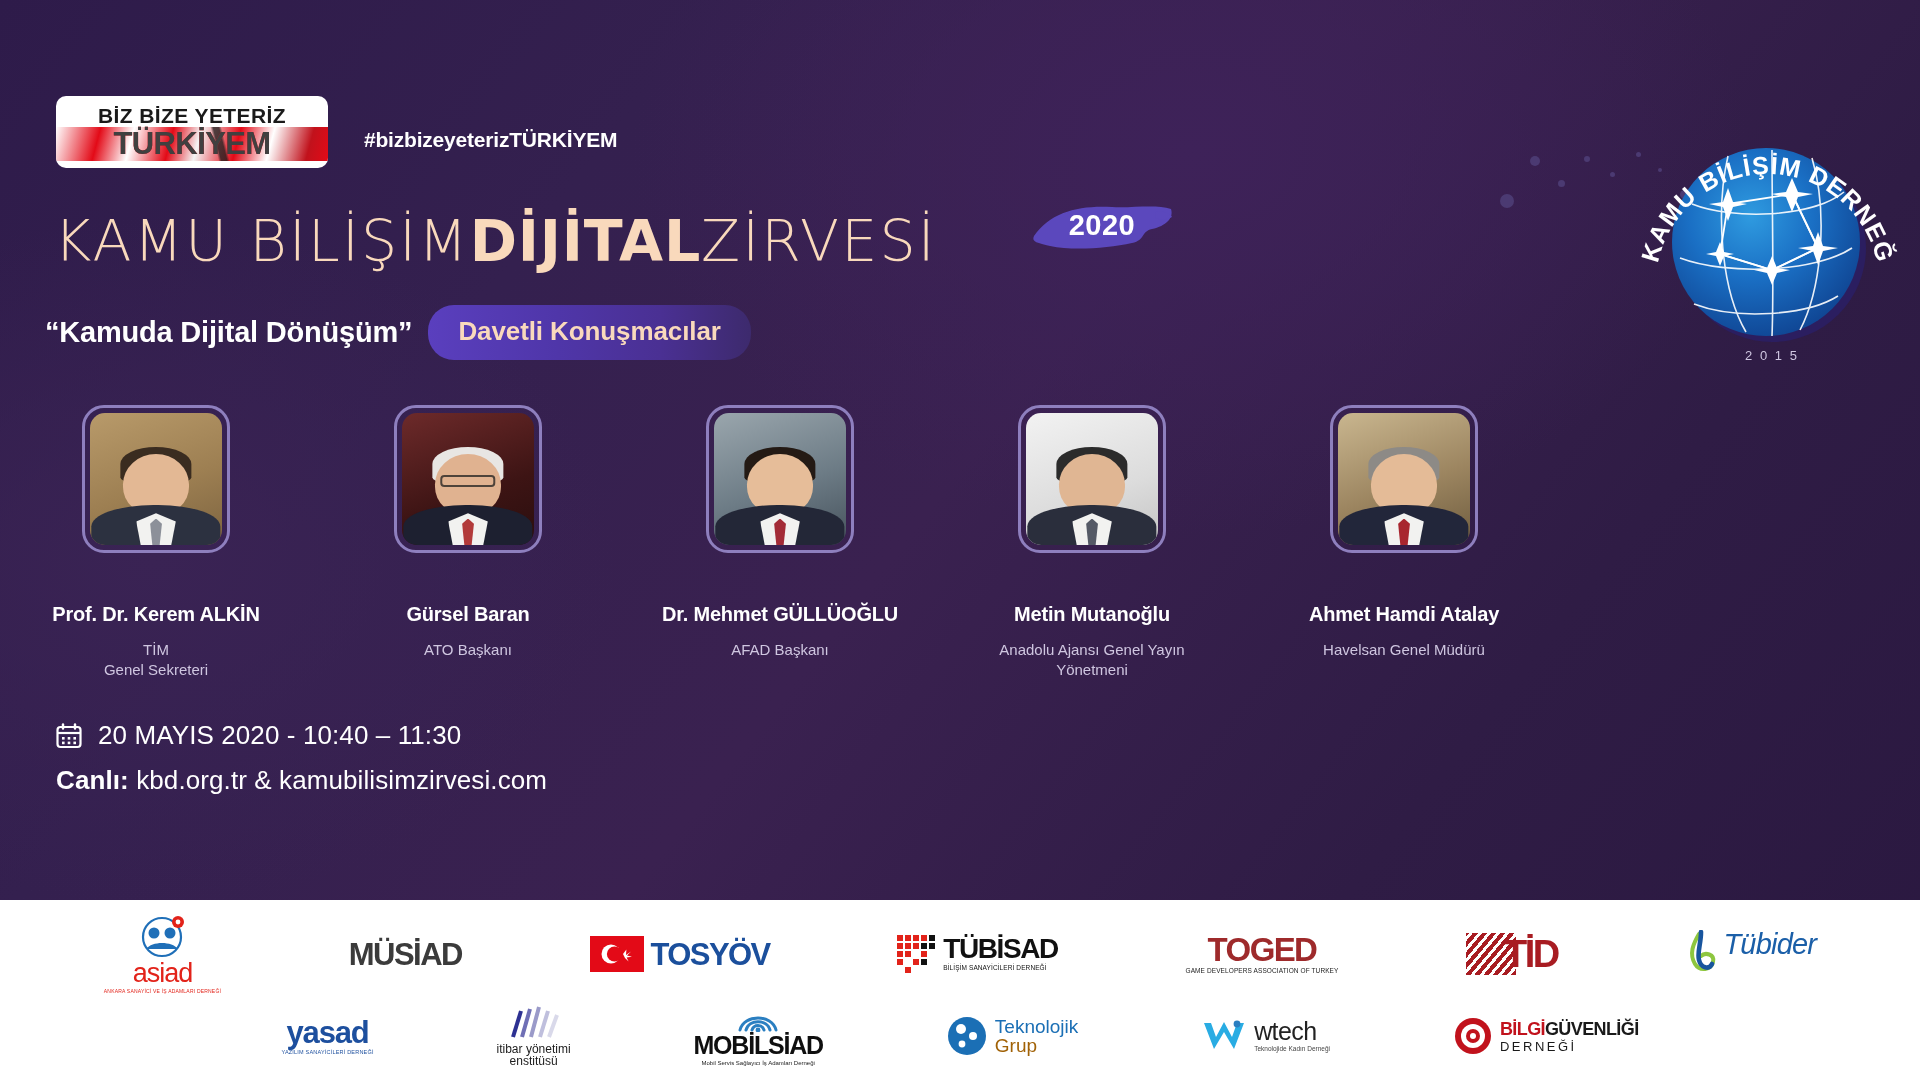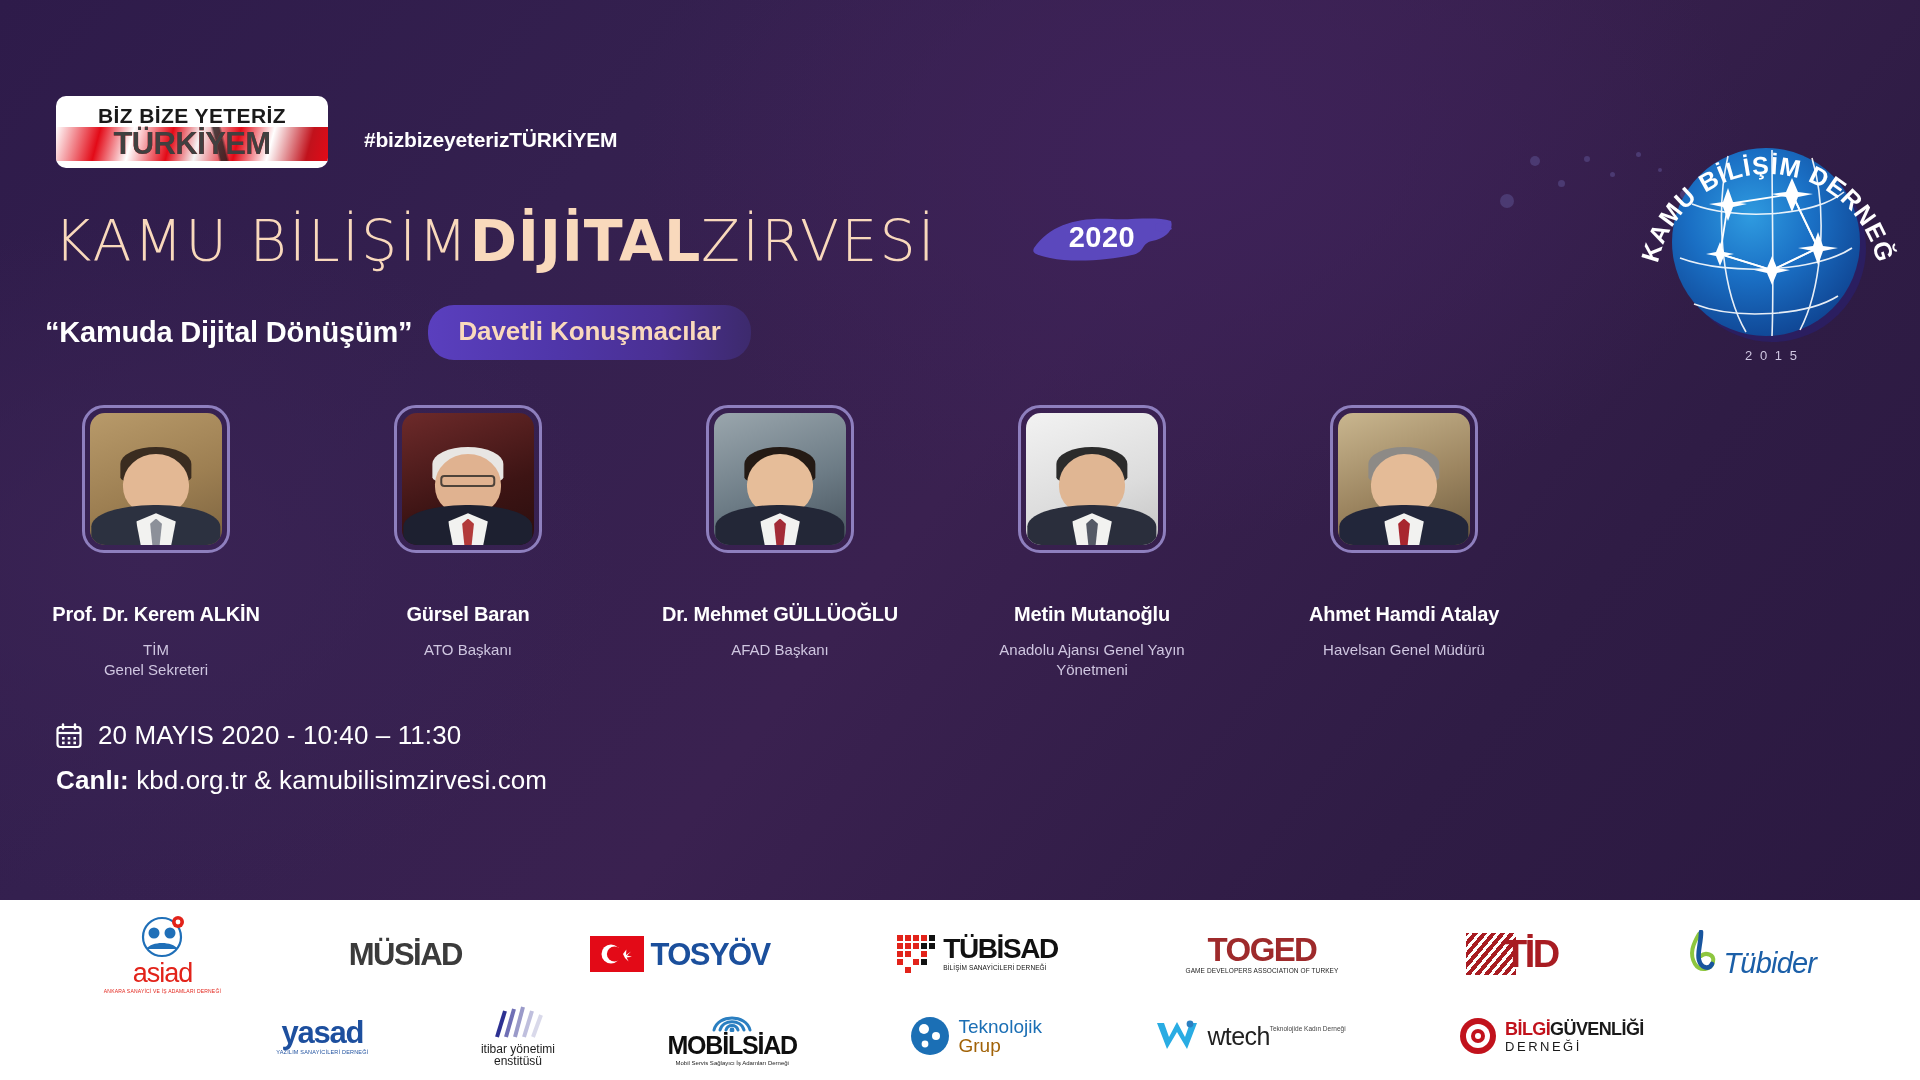--- a/index.html
+++ b/index.html
@@ -108,21 +108,21 @@
   .title-bold {
     font-size: 57px;
     font-weight: bold;
     color: #f9d9bc;
     letter-spacing: 0.8px;
     font-family: "DejaVu Sans", sans-serif;
   }
 
   .year-badge {
     position: absolute;
-    left: 1028px; top: 208px;
+    left: 1028px; top: 196px;
     width: 148px; height: 60px;
   }
   .year-badge svg { position: absolute; inset: 0; }
   .year-badge span {
     position: absolute;
     inset: 0;
     display: flex; align-items: center; justify-content: center;
     font-size: 29px;
     font-weight: bold;
     color: #ffffff;
@@ -315,21 +315,21 @@
   .tubisad-sub { font-size: 6.5px; color: #111; letter-spacing: .1px; margin-top: 2px; }
 
   .toged { display: flex; flex-direction: column; align-items: center; }
   .toged-word { font-size: 33px; font-weight: bold; color: #9e2a2b; letter-spacing: -1.6px; }
   .toged-sub { font-size: 6.5px; color: #222; letter-spacing: .1px; margin-top: 2px; }
 
   .tid { display: flex; align-items: center; }
   .tid-block { width: 50px; height: 42px; background: repeating-linear-gradient(-50deg, #a81c22 0 4px, #ffffff 4px 7px); }
   .tid-word { font-size: 38px; font-weight: bold; color: #a81c22; letter-spacing: -2.5px; margin-left: -12px; }
 
-  .tubider { display: flex; align-items: flex-end; gap: 4px; }
+  .tubider { display: flex; align-items: flex-start; gap: 4px; }
   .tubider-word { font-size: 29px; font-style: italic; color: #1b5fa8; font-weight: 500; letter-spacing: -0.8px; }
 
   .yasad { display: flex; flex-direction: column; align-items: center; }
   .yasad-word { font-size: 31px; font-weight: bold; color: #1d4f9e; letter-spacing: -1.2px; }
   .yasad-sub { font-size: 5.5px; color: #1d4f9e; letter-spacing: .2px; margin-top: 2px; }
 
   .itibar { display: flex; flex-direction: column; align-items: center; }
   .itibar-bars { width: 54px; height: 34px; }
   .itibar-w1 { font-size: 12px; color: #1c1c1c; margin-top: 4px; }
   .itibar-w2 { font-size: 12px; color: #1c1c1c; }
@@ -340,21 +340,21 @@
   .mob-sub { font-size: 6px; color: #222; margin-top: 2px; }
 
   .teknolojik { display: flex; align-items: center; gap: 7px; }
   .tek-mark { width: 42px; height: 42px; }
   .tek-txt { display: flex; flex-direction: column; line-height: 1.08; }
   .tek-w1 { font-size: 19px; color: #1b6fb5; }
   .tek-w2 { font-size: 19px; color: #a16207; }
 
   .wtech { display: flex; align-items: center; gap: 7px; }
   .wt-mark { width: 46px; height: 34px; }
-  .wt-txt { display: flex; flex-direction: row; }
+  .wt-txt { display: flex; flex-direction: column; }
   .wt-word { font-size: 25px; color: #222; letter-spacing: -0.6px; }
   .wt-sub { font-size: 6.5px; color: #444; margin-top: 2px; }
 
   .bgd { display: flex; align-items: center; gap: 7px; }
   .bgd-mark { width: 40px; height: 40px; }
   .bgd-txt { display: flex; flex-direction: column; line-height: 1.05; }
   .bgd-w1 { font-size: 18px; font-weight: bold; letter-spacing: -0.6px; }
   .bgd-w1 .b1 { color: #c1121c; }
   .bgd-w1 .b2 { color: #1a1a1a; }
   .bgd-w2 { font-size: 13px; color: #1a1a1a; letter-spacing: 2.5px; margin-top: 2px; }

